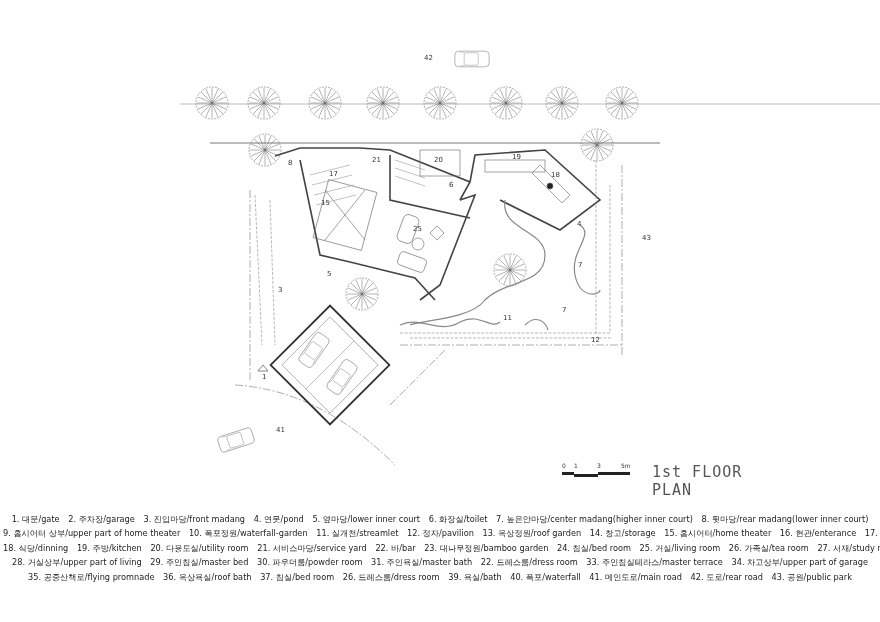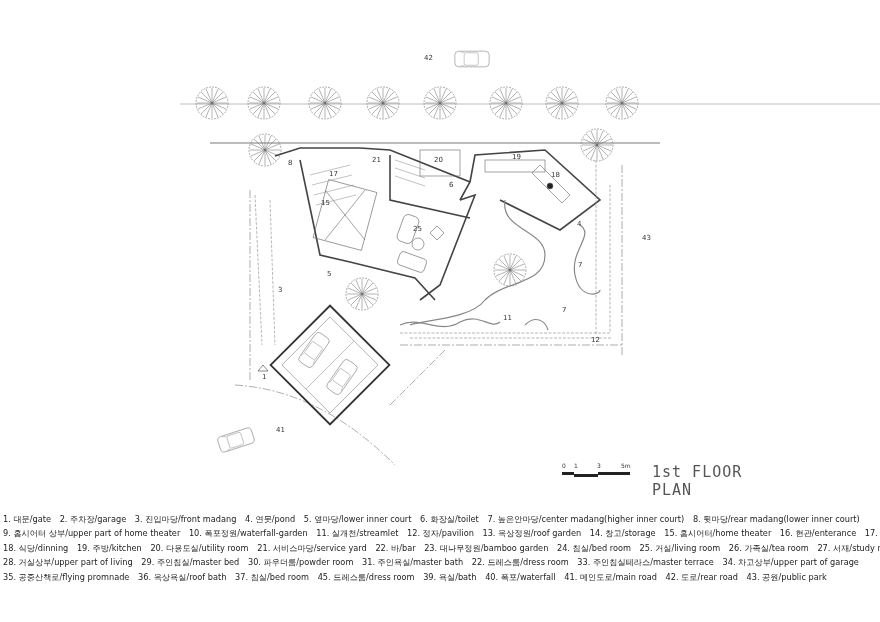--- a/index.html
+++ b/index.html
@@ -2,21 +2,21 @@
 <html><head>
 <meta charset="utf-8">
 <style>
   html, body { margin: 0; padding: 0; background: #ffffff; }
   body { width: 880px; height: 622px; position: relative; overflow: hidden; font-family: "DejaVu Sans", sans-serif; color: #222; }
   #plan { position: absolute; left: 0; top: 0; width: 880px; height: 500px; }
   .lbl { position: absolute; font-size: 7px; color: #333; font-family: "DejaVu Sans", sans-serif; text-align: right; }
   #title-block { position: absolute; left: 560px; top: 462px; width: 230px; height: 24px; }
   #plan-title { position: absolute; left: 92px; top: 1px; font-family: "DejaVu Sans Mono", monospace; font-weight: normal; font-size: 15px; color: #555; letter-spacing: 1px; }
   .scale-tick { position: absolute; top: 0; font-size: 6px; color: #333; }
-  #legend { position: absolute; left: 0; top: 512px; width: 880px; font-size: 8.2px; line-height: 14.4px; color: #222; }
+  #legend { position: absolute; left: 0; top: 512px; width: 880px; text-align: center; font-size: 8.2px; line-height: 14.4px; color: #222; }
   .leg-row { white-space: nowrap; }
   .leg-item { margin: 0 3px; }
 </style>
 </head>
 <body>
 
 <div id="plan">
   <svg width="880" height="500" viewBox="0 0 880 500" xmlns="http://www.w3.org/2000/svg">
     <defs>
       <g id="tree">
@@ -192,20 +192,20 @@
     <span class="leg-item">30. 파우더룸/powder room</span>
     <span class="leg-item">31. 주인욕실/master bath</span>
     <span class="leg-item">22. 드레스룸/dress room</span>
     <span class="leg-item">33. 주인침실테라스/master terrace</span>
     <span class="leg-item">34. 차고상부/upper part of garage</span>
   </div>
   <div class="leg-row">
     <span class="leg-item">35. 공중산책로/flying promnade</span>
     <span class="leg-item">36. 옥상욕실/roof bath</span>
     <span class="leg-item">37. 침실/bed room</span>
-    <span class="leg-item">45. 드레스룸/dress room</span>
+    <span class="leg-item">26. 드레스룸/dress room</span>
     <span class="leg-item">39. 욕실/bath</span>
     <span class="leg-item">40. 폭포/waterfall</span>
     <span class="leg-item">41. 메인도로/main road</span>
     <span class="leg-item">42. 도로/rear road</span>
     <span class="leg-item">43. 공원/public park</span>
   </div>
 </div>
 
 </body></html>

